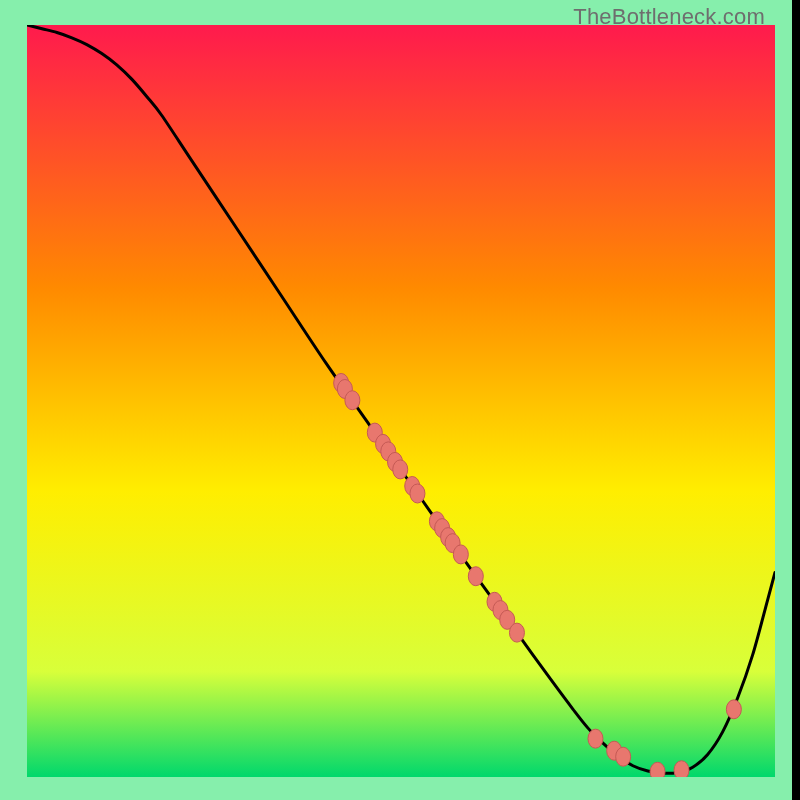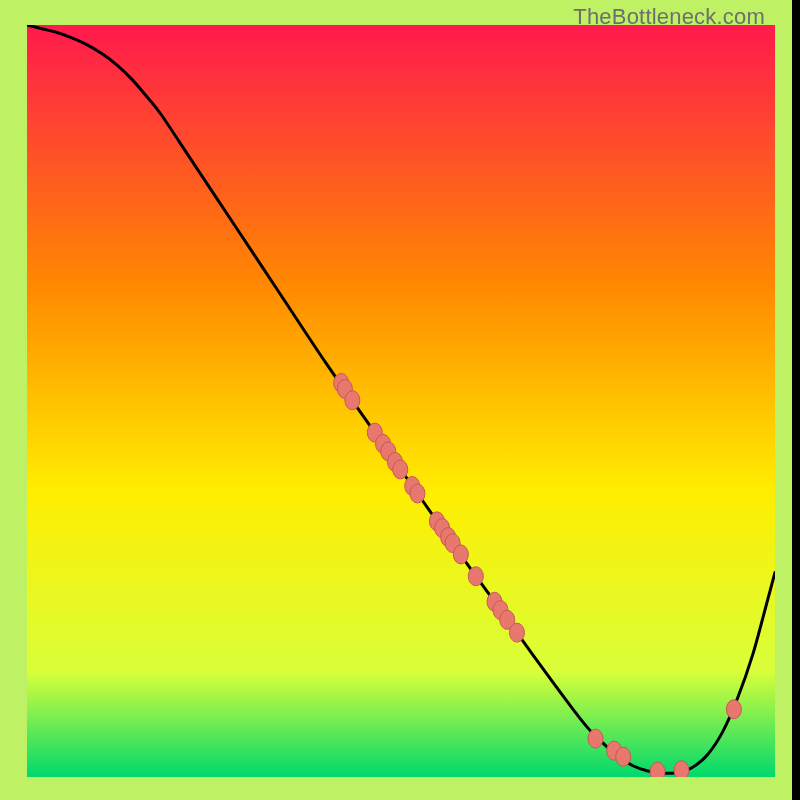--- a/index.html
+++ b/index.html
@@ -10,21 +10,21 @@
     background: #000;
     overflow: hidden;
     font-family: Arial, Helvetica, sans-serif;
   }
   .frame {
     position: absolute;
     top: 0;
     left: 0;
     width: 792px;
     height: 800px;
-    background: #bef264;
+    background: #86efac;
   }
   .plot-outer {
     position: absolute;
     left: 27px;
     top: 25px;
     width: 748px;
     height: 752px;
     background: #000;
   }
   .plot-inner {

